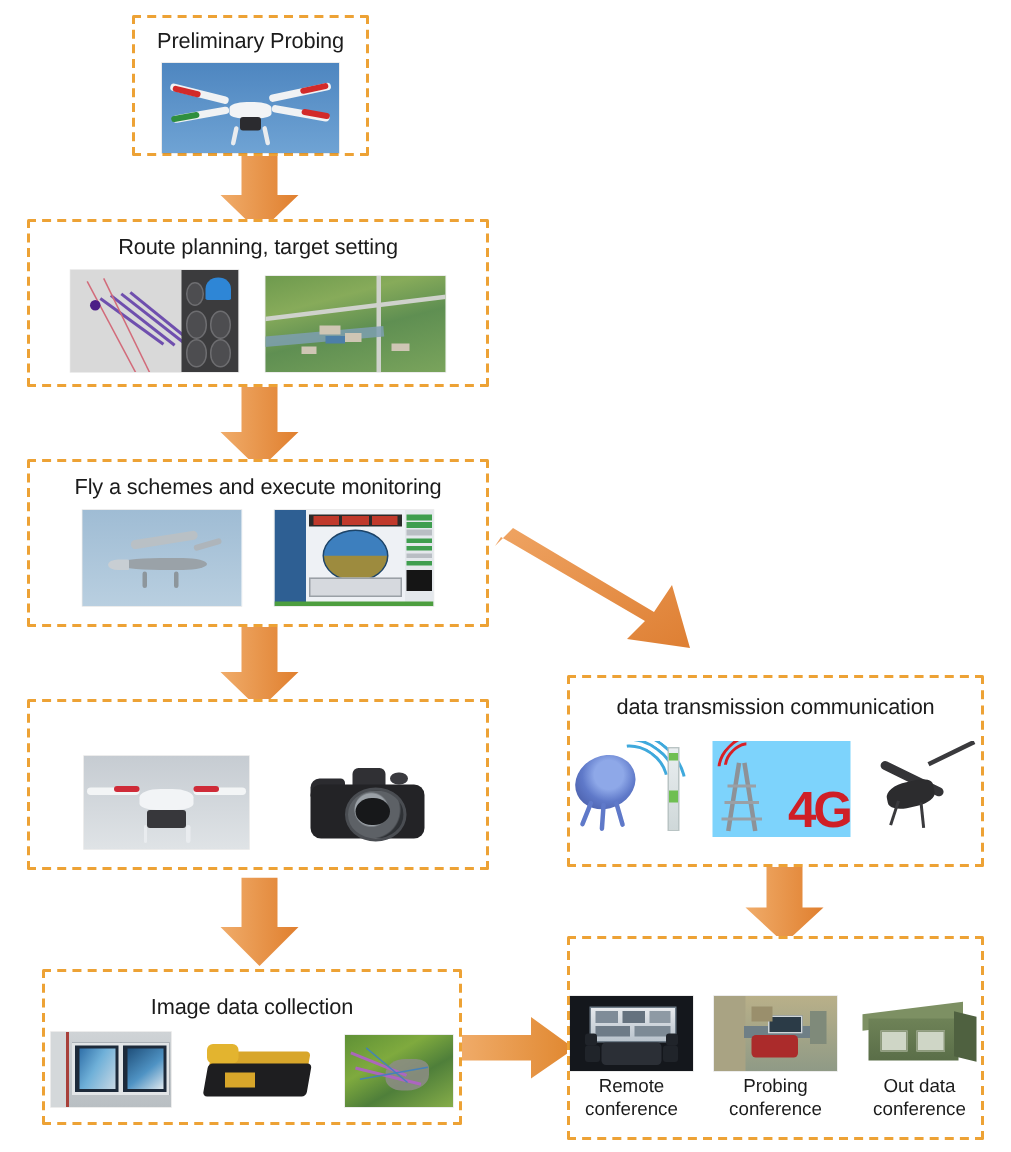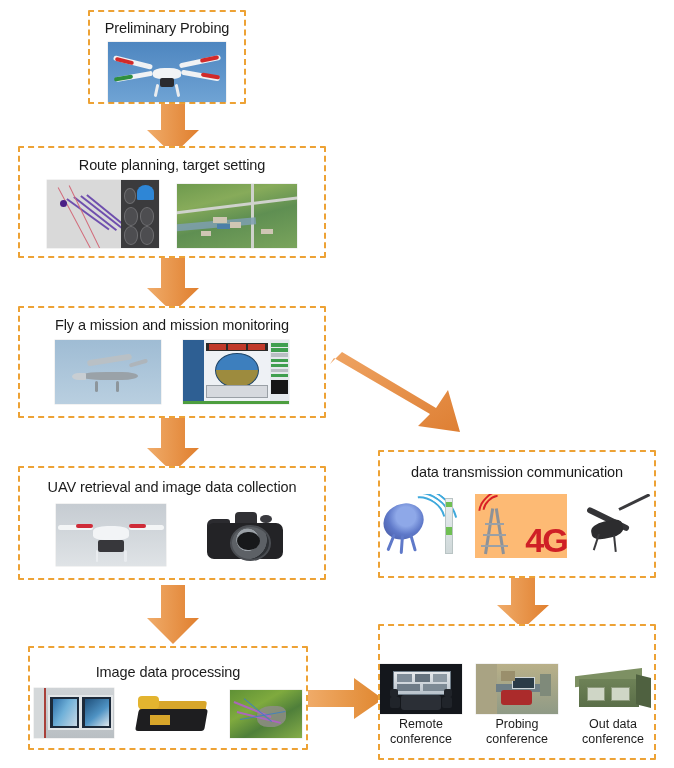--- a/index.html
+++ b/index.html
@@ -261,21 +261,21 @@
           <div class="aer-bld" style="left:44%;top:60%;width:9%;height:8%;"></div>
           <div class="aer-blue" style="left:33%;top:62%;width:11%;height:8%;"></div>
           <div class="aer-bld" style="left:70%;top:70%;width:10%;height:8%;"></div>
           <div class="aer-bld" style="left:20%;top:74%;width:8%;height:7%;"></div>
         </div>
       </div>
     </div>
   </div>
 
   <div class="box" style="left:18px;top:306px;width:308px;height:112px;">
-    <div class="box-title" style="top:9px;">Fly a mission and mission monitoring</div>
+    <div class="box-title" style="top:9px;">Fly a schemes and execute monitoring</div>
     <div class="imgrow" style="top:32px;gap:22px;">
       <div class="thumb" style="width:106px;height:64px;background:linear-gradient(#9fbcd4,#b9cfe0);">
         <div class="art">
           <div class="fw-wing"></div>
           <div class="fw-fuse"></div>
           <div class="fw-nose"></div>
           <div class="fw-tail"></div>
           <div class="q-leg" style="left:38%;top:64%;height:18%;background:#8d969c;"></div>
           <div class="q-leg" style="left:58%;top:64%;height:18%;background:#8d969c;"></div>
         </div>
@@ -300,21 +300,20 @@
             <div class="gcs-chip" style="top:63%;height:22%;background:#151515;"></div>
           </div>
           <div class="gcs-strip"></div>
           <div class="gcs-green"></div>
         </div>
       </div>
     </div>
   </div>
 
   <div class="box" style="left:18px;top:466px;width:308px;height:114px;">
-    <div class="box-title" style="top:11px;">UAV retrieval and image data collection</div>
     <div class="imgrow" style="top:36px;gap:36px;">
       <div class="thumb" style="width:110px;height:62px;background:linear-gradient(#c6ccd2,#dfe3e6);">
         <div class="art">
           <div class="q-arm" style="left:2%;top:34%;width:32%;background:#f3f5f6;"></div>
           <div class="q-arm" style="left:66%;top:34%;width:32%;background:#f3f5f6;"></div>
           <div class="q-tip" style="left:18%;top:33%;background:#cf2b38;"></div>
           <div class="q-tip" style="left:66%;top:33%;background:#cf2b38;"></div>
           <div class="q-body" style="left:34%;top:36%;width:32%;height:22%;"></div>
           <div class="q-gimbal" style="left:38%;top:58%;width:24%;height:20%;background:#37373b;"></div>
           <div class="q-leg" style="left:36%;top:74%;height:20%;"></div>
@@ -345,21 +344,21 @@
           <div class="sat-dish"></div>
           <div class="sat-leg" style="left:16%;top:62%;height:28%;transform:rotate(22deg);"></div>
           <div class="sat-leg" style="left:26%;top:64%;height:30%;transform:rotate(4deg);"></div>
           <div class="sat-leg" style="left:36%;top:62%;height:28%;transform:rotate(-16deg);"></div>
           <div class="sat-pole">
             <div class="sat-pole-g" style="top:6%;height:10%;"></div>
             <div class="sat-pole-g" style="top:52%;height:16%;"></div>
           </div>
         </div>
       </div>
-      <div class="thumb" style="width:92px;height:64px;background:#fdba74;box-shadow:none;">
+      <div class="thumb" style="width:92px;height:64px;background:#7dd3fc;box-shadow:none;">
         <div class="art">
           <div class="rf" style="left:6%;top:4%;width:26%;height:26%;transform:rotate(-45deg);"></div>
           <div class="rf" style="left:1%;top:-2%;width:38%;height:38%;transform:rotate(-45deg);"></div>
           <div class="tw">
             <div class="tw-l" style="left:16%;transform:rotate(9deg);"></div>
             <div class="tw-l" style="right:16%;transform:rotate(-9deg);"></div>
             <div class="tw-x" style="bottom:16%;"></div>
             <div class="tw-x" style="bottom:40%;left:14%;right:14%;"></div>
             <div class="tw-x" style="bottom:64%;left:20%;right:20%;"></div>
           </div>
@@ -372,21 +371,21 @@
           <div class="bw-wing"></div>
           <div class="bw-body"></div>
           <div class="bw-leg" style="left:24%;top:62%;transform:rotate(18deg);"></div>
           <div class="bw-leg" style="left:44%;top:64%;transform:rotate(-6deg);"></div>
         </div>
       </div>
     </div>
   </div>
 
   <div class="box" style="left:28px;top:646px;width:280px;height:104px;">
-    <div class="box-title" style="top:16px;">Image data processing</div>
+    <div class="box-title" style="top:16px;">Image data collection</div>
     <div class="imgrow" style="top:40px;gap:18px;">
       <div class="thumb ws" style="width:80px;height:50px;">
         <div class="art">
           <div class="ws-side"></div>
           <div class="ws-scr" style="left:18%;top:14%;width:36%;height:62%;">
             <div class="ws-img"></div>
           </div>
           <div class="ws-scr" style="left:58%;top:14%;width:36%;height:62%;">
             <div class="ws-img" style="background:linear-gradient(140deg,#1f4f7a,#4f93c4 55%,#dfe8ee);"></div>
           </div>

